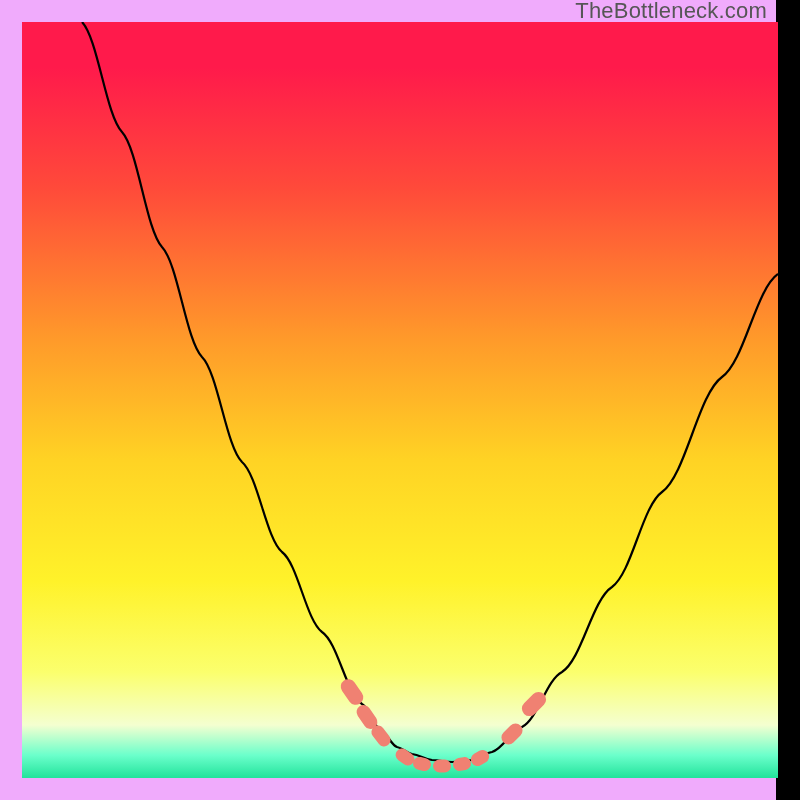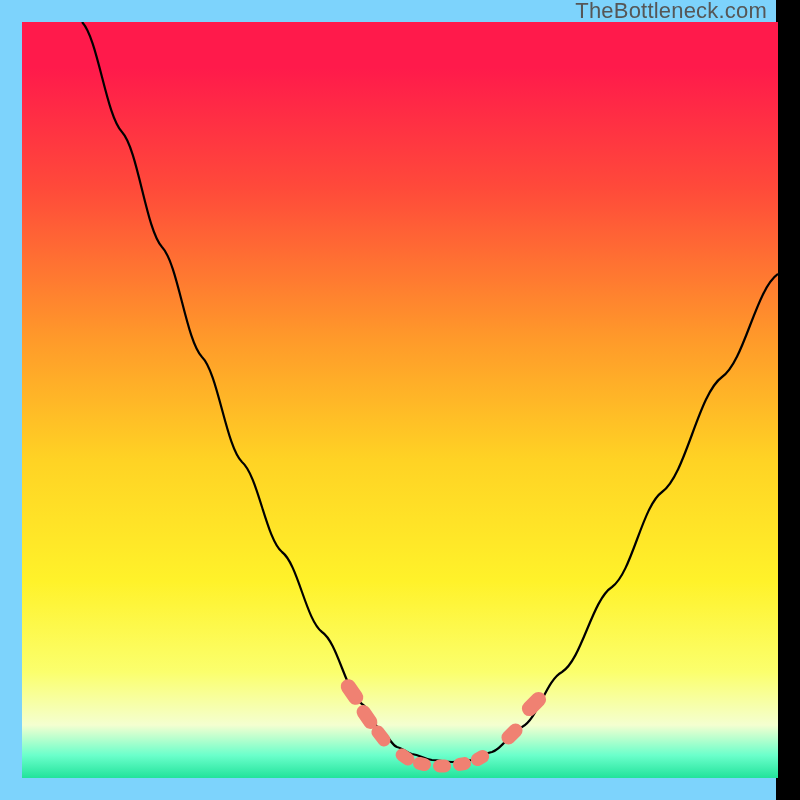--- a/index.html
+++ b/index.html
@@ -10,21 +10,21 @@
     background: #000;
     overflow: hidden;
     font-family: Arial, Helvetica, sans-serif;
   }
   .frame {
     position: absolute;
     left: 0;
     top: 0;
     width: 776px;
     height: 800px;
-    background: #7dd3fc;
+    background: #f0abfc;
   }
   .plot {
     position: absolute;
     left: 22px;
     top: 22px;
     width: 756px;
     height: 756px;
     background: linear-gradient(
       to bottom,
       #ff1a4b 0%,

